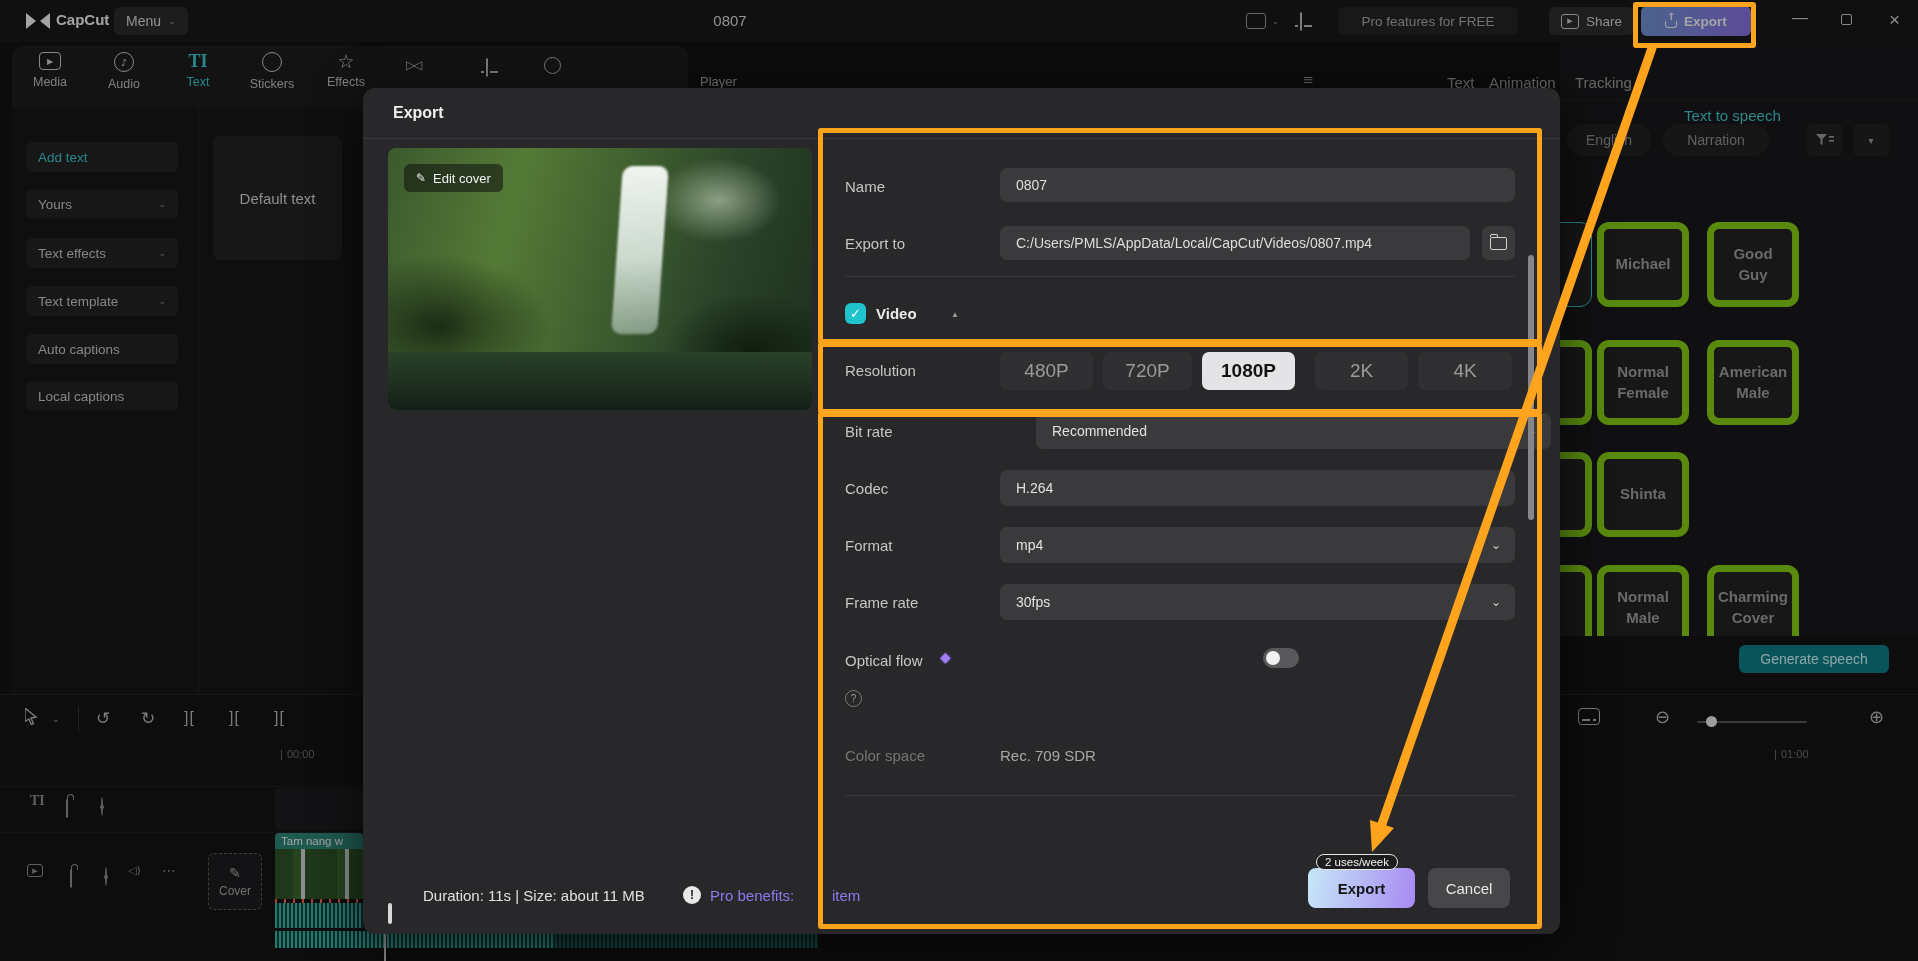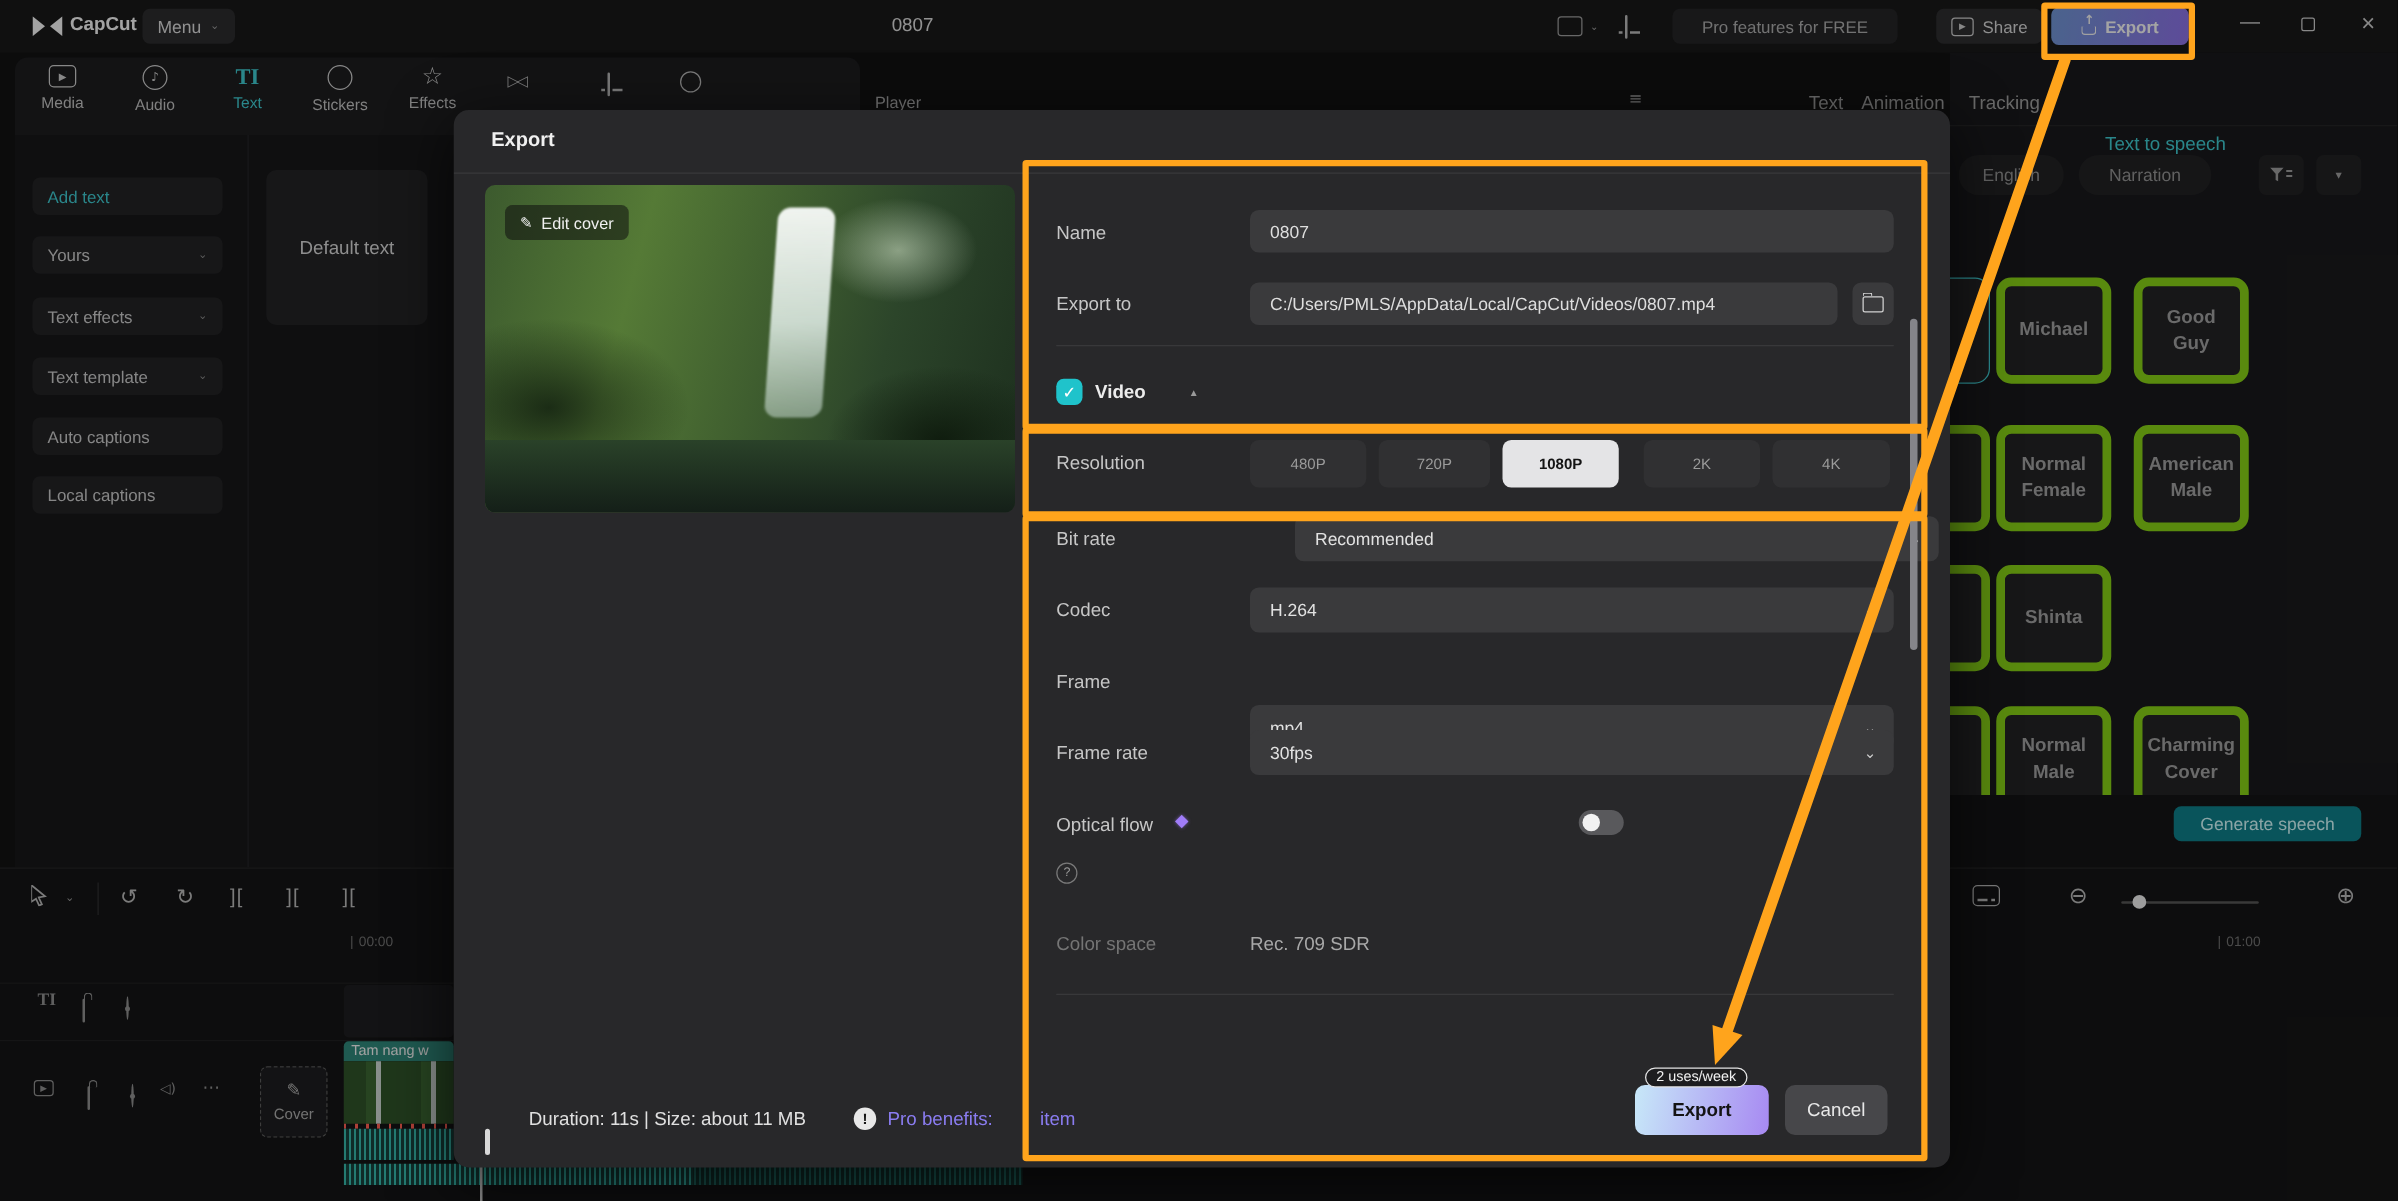--- a/index.html
+++ b/index.html
@@ -60,21 +60,21 @@
   
   .dialog{left:363px;top:88px;width:1197px;height:846px;background:#28282a;border-radius:12px;z-index:60;
           box-shadow:0 12px 50px rgba(0,0,0,.65);}
   .dlg-title{font-size:16px;font-weight:bold;color:#f0f0f0;}
   .hr{background:rgba(255,255,255,.08);height:1px;}
   .lbl{color:#c6c6c6;font-size:15px;}
   .lbl-dim{color:#757575;font-size:15px;}
   .fld{background:#3a3a3c;border-radius:7px;color:#dedede;font-size:14px;display:flex;align-items:center;padding:0 16px;}
   .dd{background:#3a3a3c;border-radius:7px;color:#e2e2e2;font-size:14px;display:flex;align-items:center;justify-content:space-between;padding:0 14px 0 16px;}
   .dd .chev{color:#cfcfcf;font-size:12px;}
-  .res-btn{background:#303032;border-radius:7px;color:#9b9b9b;font-size:12px;display:flex;align-items:center;justify-content:center;}
+  .res-btn{background:#303032;border-radius:7px;color:#9b9b9b;font-size:19px;display:flex;align-items:center;justify-content:center;}
   .res-btn.sel{background:#e4e4e6;color:#141414;font-weight:bold;}
   .checkbox{background:#1fc3cb;border-radius:6px;color:#fff;font-size:13px;display:flex;align-items:center;justify-content:center;}
   .toggle{width:36px;height:20px;background:#59595c;border-radius:10px;position:relative;}
   .toggle::before{content:"";position:absolute;width:14px;height:14px;background:#f2f2f2;border-radius:50%;left:3px;top:3px;}
   .help{width:17px;height:17px;border:1.5px solid #7a7a7a;border-radius:50%;color:#9a9a9a;font-size:10px;display:flex;align-items:center;justify-content:center;}
   .film{width:24px;height:19px;border:2px solid #d8d8d8;border-radius:4px;position:relative;}
   .film::before{content:"";position:absolute;left:2px;right:2px;top:50%;margin-top:-1px;border-top:2px solid #d8d8d8;}
   .info-c{width:18px;height:18px;background:#e8e8e8;border-radius:50%;color:#161616;font-size:12px;font-weight:bold;display:flex;align-items:center;justify-content:center;}
   .purple{color:#8a7cf0;font-size:15px;}
   .badge{background:#1d1d1f;border:1.5px solid #e4e4e4;border-radius:9px;color:#f0f0f0;font-size:11.5px;padding:1px 8px;white-space:nowrap;}
@@ -378,22 +378,22 @@
     <span class="abs lbl" style="left:482px;top:335px;">Bit rate</span>
     <div class="abs dd" style="left:673px;top:325px;width:515px;height:36px;">
       <span>Recommended</span>
         <span class="chev u">⌄</span>
     </div>
     <span class="abs lbl" style="left:482px;top:392px;">Codec</span>
     <div class="abs dd" style="left:637px;top:382px;width:515px;height:36px;">
       <span>H.264</span>
         <span class="chev u">⌄</span>
     </div>
-    <span class="abs lbl" style="left:482px;top:449px;">Frame</span>
-    <div class="abs dd" style="left:637px;top:439px;width:515px;height:36px;margin-top:37px;">
+    <span class="abs lbl" style="left:482px;top:449px;">Format</span>
+    <div class="abs dd" style="left:637px;top:439px;width:515px;height:36px;">
       <span>mp4</span>
         <span class="chev u">⌄</span>
     </div>
     <span class="abs lbl" style="left:482px;top:506px;">Frame rate</span>
     <div class="abs dd" style="left:637px;top:496px;width:515px;height:36px;text-align:right;">
       <span>30fps</span>
         <span class="chev u">⌄</span>
     </div>
 
     

